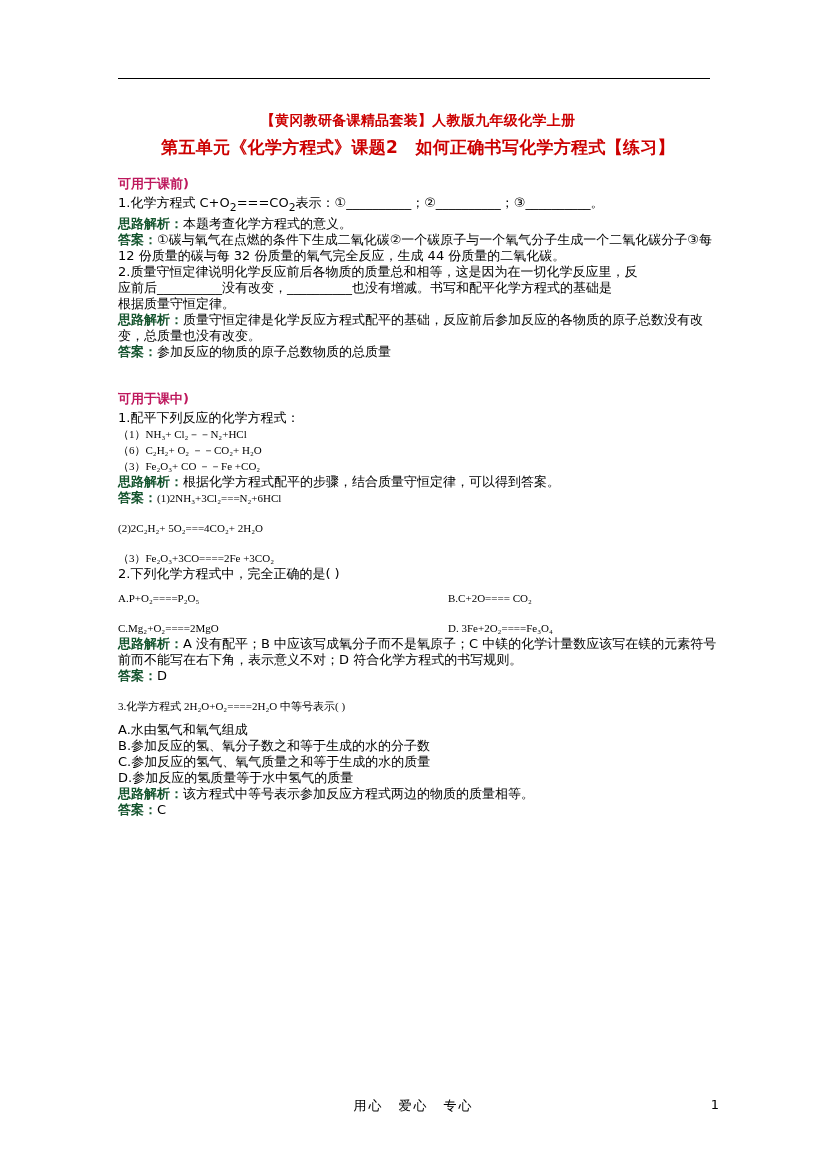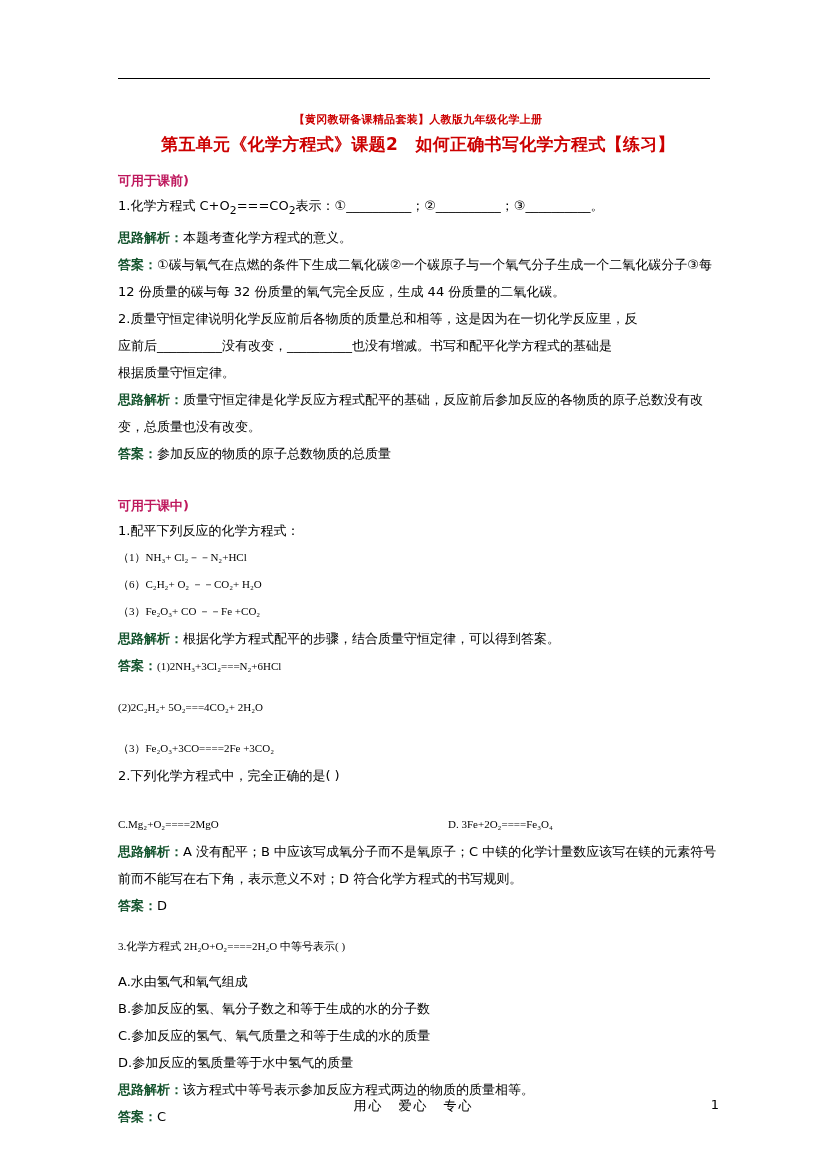--- a/index.html
+++ b/index.html
@@ -34,39 +34,39 @@
     top: 104px;
     width: 600px;
   }
   .title1, .title2 {
     color: #cc0000;
     font-weight: bold;
     text-align: center;
     font-family: "DejaVu Sans", sans-serif;
   }
   .title1 {
-    font-size: 11px;
+    font-size: 14px;
     margin: 8px 0 6px 0;
     letter-spacing: 0.3px;
   }
   .title2 {
     font-size: 17px;
     margin: 0 0 16px 0;
     letter-spacing: 0.3px;
   }
   .section-head {
     color: #be185d;
     font-weight: bold;
     font-size: 13px;
     font-family: "DejaVu Sans", sans-serif;
     margin: 10px 0 2px 0;
   }
   .line {
     font-size: 13px;
-    line-height: 27px;
+    line-height: 16px;
     margin: 0;
     font-family: "DejaVu Sans", sans-serif;
     color: #000;
   }
   .lbl {
     color: #14532d;
     font-weight: bold;
     font-family: "DejaVu Sans", sans-serif;
   }
   .eq {
@@ -159,20 +159,24 @@
     <div class="line eq">(2)2C₂H₂+ 5O₂===4CO₂+ 2H₂O</div>
 
     <div class="gap-md"></div>
 
     <div class="line eq">（3）Fe₂O₃+3CO====2Fe +3CO₂</div>
 
     <div class="line">2.下列化学方程式中，完全正确的是(    )</div>
 
     <div class="gap-sm"></div>
 
+    <div class="row2">
+      <div class="line eq">A.P+O₂====P₂O₅</div>
+      <div class="line eq">B.C+2O==== CO₂</div>
+    </div>
 
     <div class="gap-md"></div>
 
     <div class="row2">
       <div class="line eq">C.Mg₂+O₂====2MgO</div>
       <div class="line eq">D. 3Fe+2O₂====Fe₃O₄</div>
     </div>
 
     <div class="line">
       <span class="lbl">思路解析：</span><span>A 没有配平；B 中应该写成氧分子而不是氧原子；C 中镁的化学计量数应该写在镁的元素符号前而不能写在右下角，表示意义不对；D 符合化学方程式的书写规则。</span>

